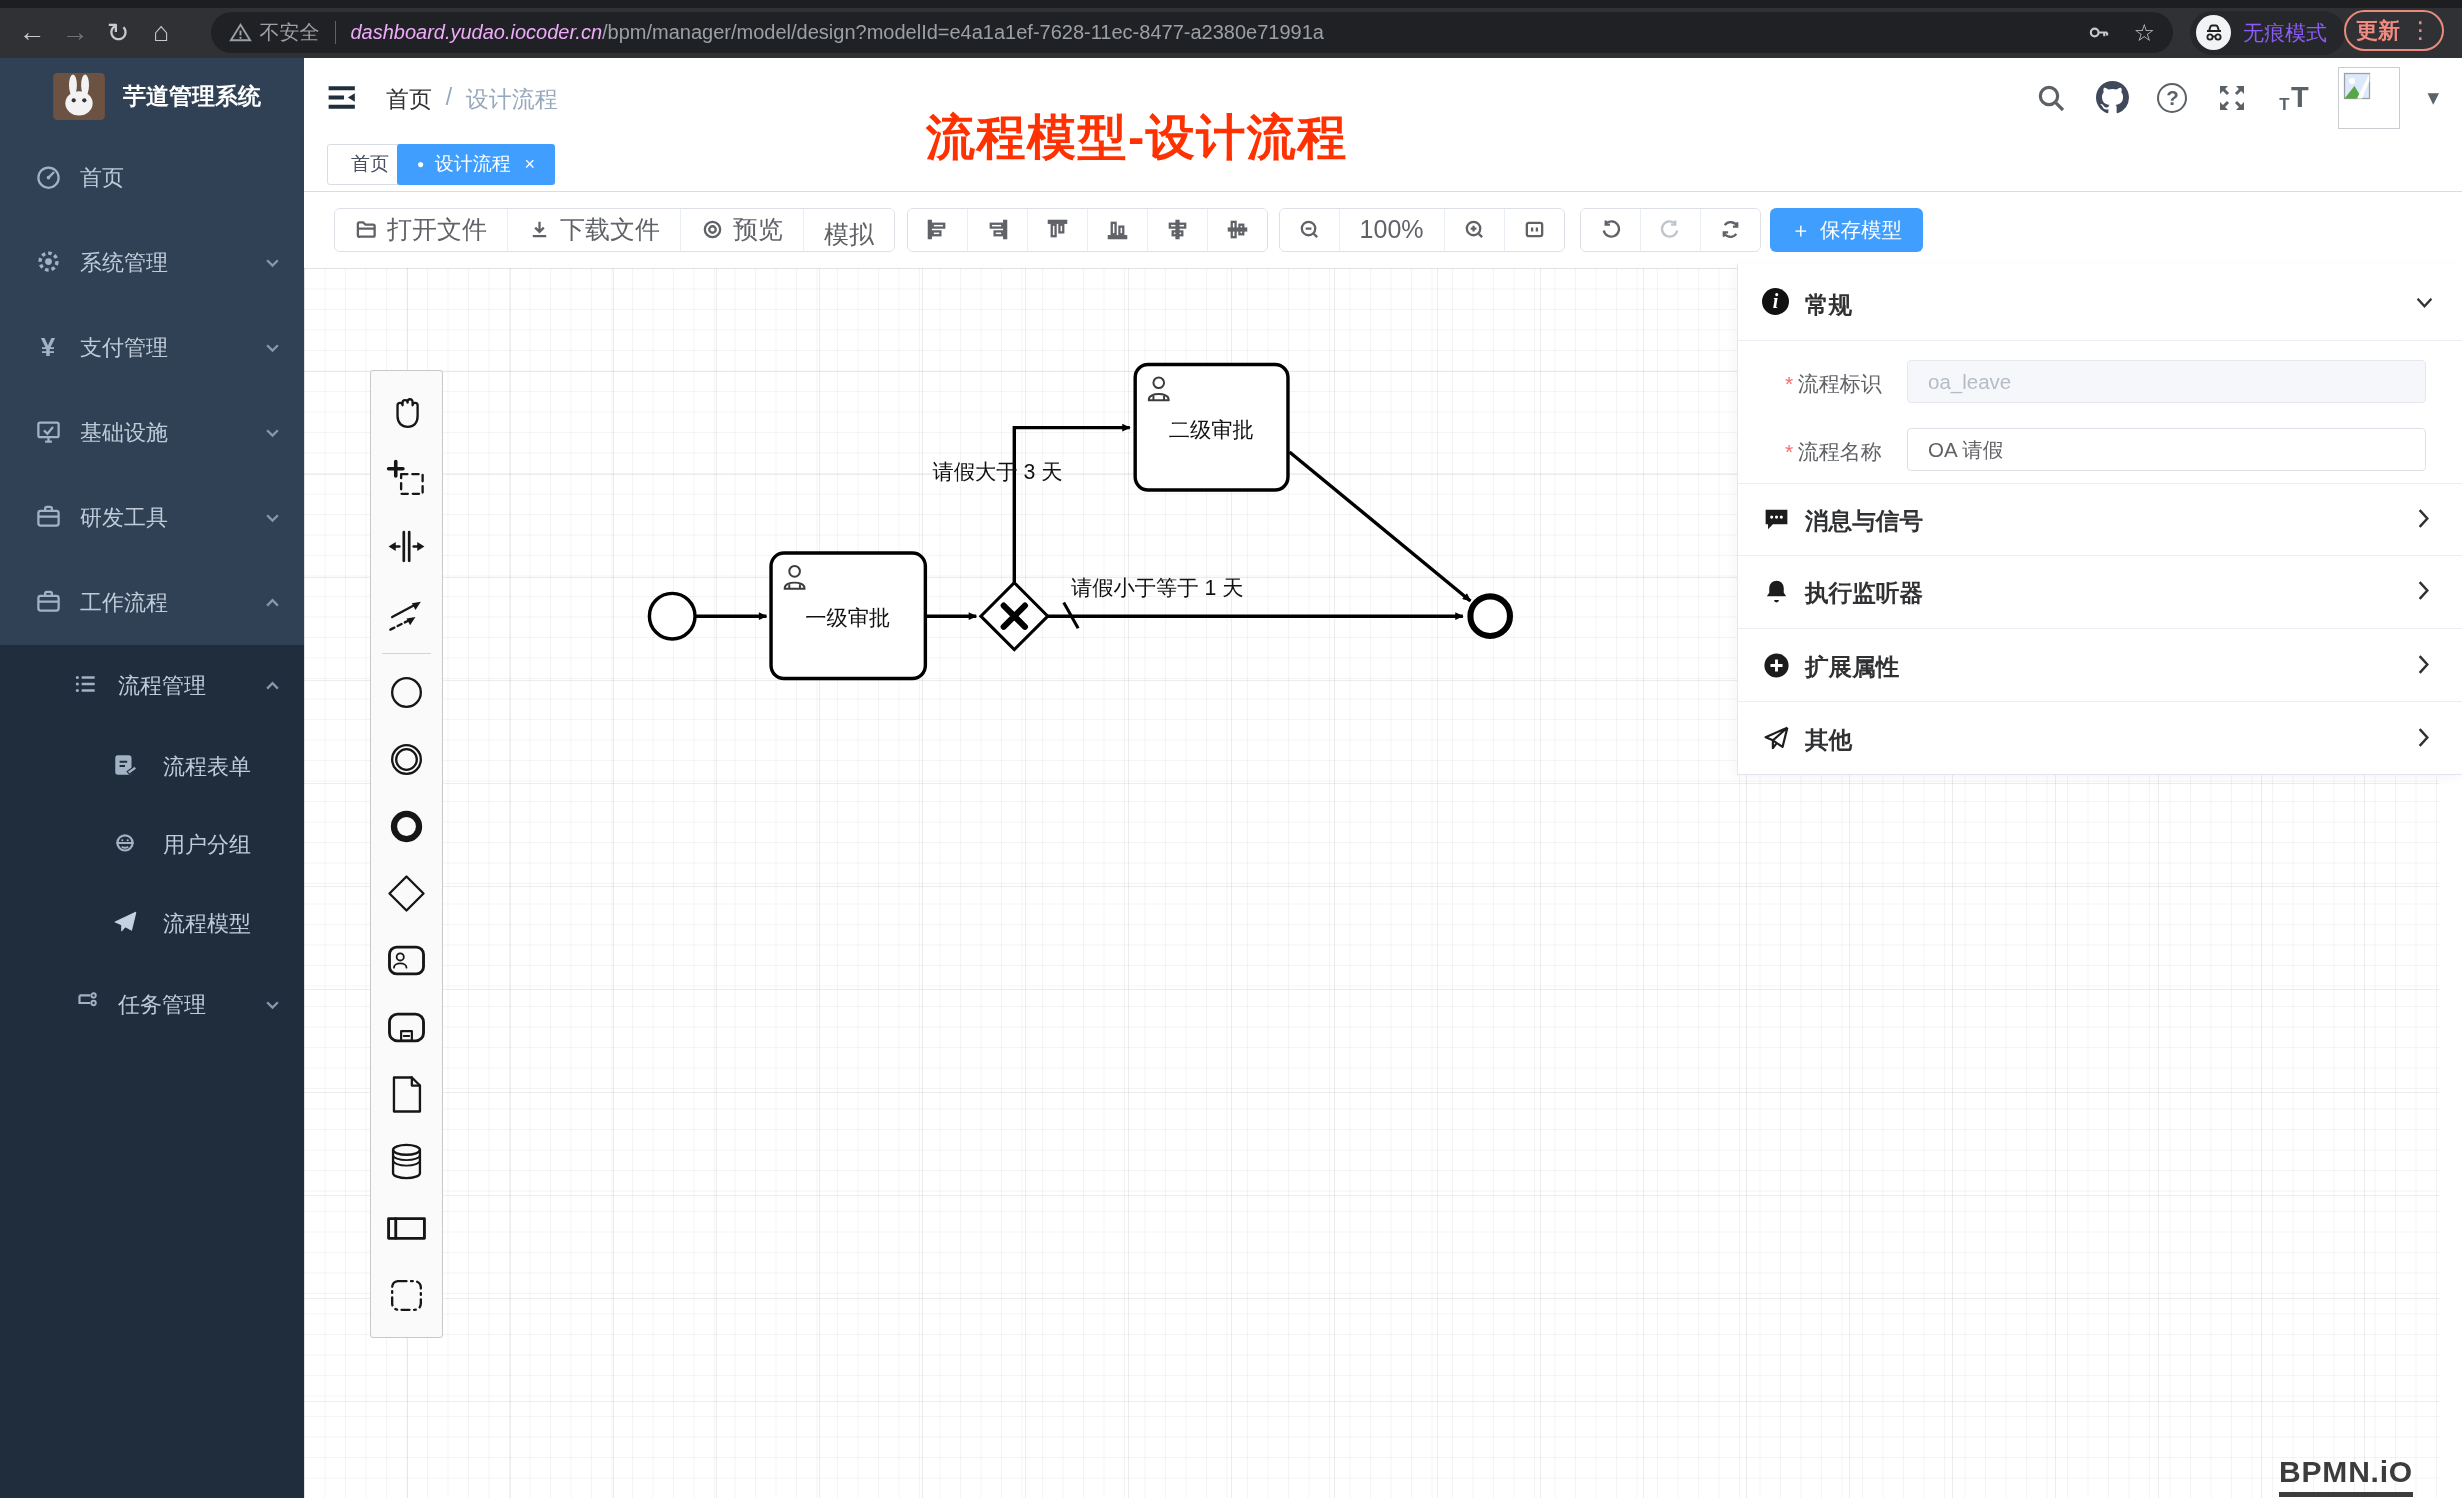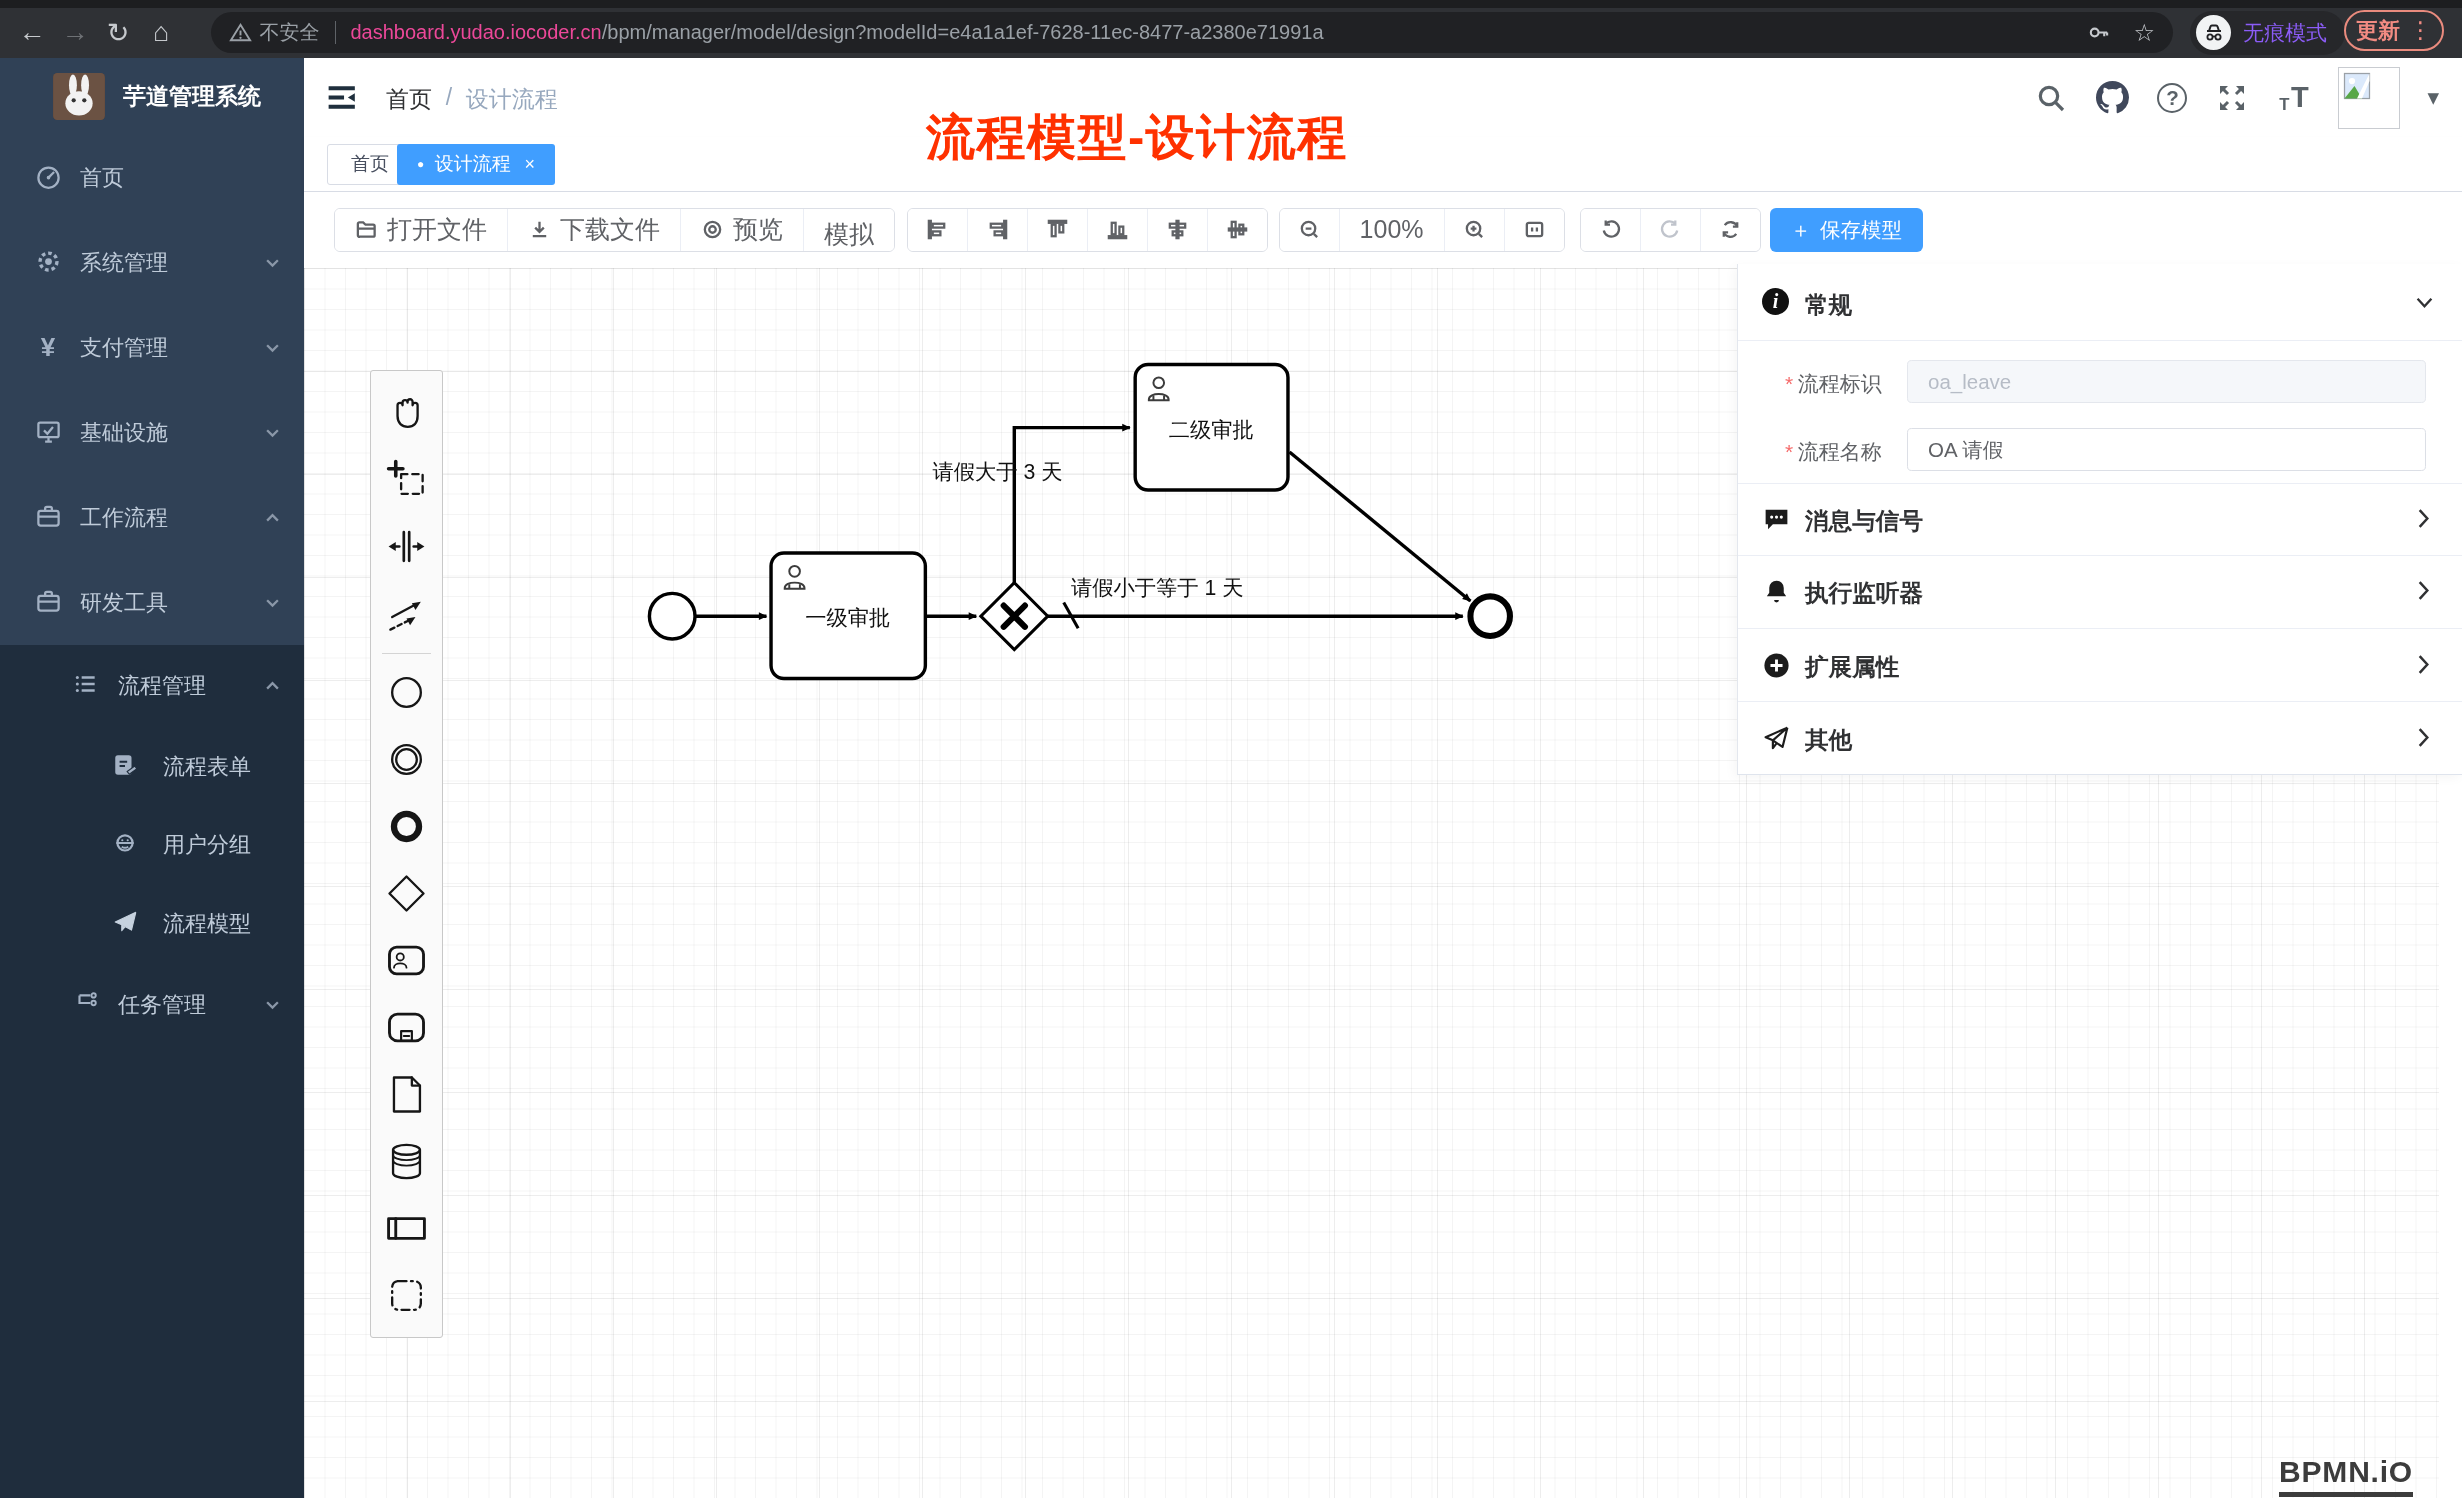--- a/index.html
+++ b/index.html
@@ -8,21 +8,21 @@
 
   
   .browser { position:absolute; left:0; top:0; width:2462px; height:58px; background:#2f3135; }
   .browser-topstrip { position:absolute; left:0; top:0; width:100%; height:7.6px; background:#1d1e20; }
   .b-ctl { position:absolute; top:7.6px; height:50px; display:flex; align-items:center; color:#c6c9cd; }
   .b-ico { width:43px; text-align:center; font-size:27px; cursor:pointer; }
   .b-ico.dim { color:#6e7175; }
   .omnibox { position:absolute; left:211px; top:12px; width:1962px; height:41px; background:#202124;
     border-radius:21px; display:flex; align-items:center; color:#9aa0a6; font-size:20px; padding:0 18px;justify-content:flex-end; }
   .sec-div { width:0.8px; height:23px; background:#5f6368; margin:0 15px; }
-  .url-host { color:#ec4899; }
+  .url-host { color:#f0abfc;font-style:italic; }
   .url-path { color:#9aa0a6; white-space:nowrap; overflow:hidden; }
   .omni-right { margin-left:auto; display:flex; align-items:center; gap:23px; color:#c6c9cd; }
   .incog-badge { position:absolute; left:2190px; top:10.6px; height:44px; background:#26272a; border-radius:23px;
     display:flex; align-items:center; gap:12px; padding:0 18px 0 6px; color:#8b5cf6; font-size:21px; }
   .incog-circle { width:35px; height:35px; border-radius:50%; background:#f1f3f4; display:flex; align-items:center; justify-content:center; }
   .update-chip { position:absolute; left:2344px; top:10px; width:100px; height:41px; border:2.3px solid #ea8b7e;
     border-radius:24px; color:#f28b82; font-size:22px; font-weight:700; display:flex; align-items:center; justify-content:center; gap:9px; }
   .update-dots { font-size:23px; font-weight:400; }
 
   
@@ -227,35 +227,35 @@
         <polyline points="8,12 15,19 22,12"></polyline>
       </svg>
   </div>
   <div class="m-item">
     <span class="mi-ico">
       <svg width="27" height="27" viewBox="0 0 24 24">
           <rect x="3" y="7" width="18" height="13" rx="2" fill="none" stroke="#a3b1c4" stroke-width="2"></rect>
           <path d="M9 7 V5 a1.5 1.5 0 0 1 1.5-1.5 h3 A1.5 1.5 0 0 1 15 5 v2 M3 12 h18" stroke="#a3b1c4" stroke-width="2" fill="none"></path>
         </svg>
     </span>
-    <span class="mi-label">工作流程</span>
+    <span class="mi-label">研发工具</span>
     <svg class="mi-chev chev-svg" viewBox="0 0 30 30" width="23" height="23">
-        <polyline points="8,19 15,12 22,19"></polyline>
+        <polyline points="8,12 15,19 22,12"></polyline>
       </svg>
   </div>
   <div class="m-item">
     <span class="mi-ico">
       <svg width="27" height="27" viewBox="0 0 24 24">
           <rect x="3" y="7" width="18" height="13" rx="2" fill="none" stroke="#a3b1c4" stroke-width="2"></rect>
           <path d="M9 7 V5 a1.5 1.5 0 0 1 1.5-1.5 h3 A1.5 1.5 0 0 1 15 5 v2 M3 12 h18" stroke="#a3b1c4" stroke-width="2" fill="none"></path>
         </svg>
     </span>
-    <span class="mi-label">研发工具</span>
+    <span class="mi-label">工作流程</span>
     <svg class="mi-chev chev-svg" viewBox="0 0 30 30" width="23" height="23">
-        <polyline points="8,12 15,19 22,12"></polyline>
+        <polyline points="8,19 15,12 22,19"></polyline>
       </svg>
   </div>
 
   <div class="submenu">
     <div class="m-item sub1" style="height:81px">
       <span class="mi-ico">
         <svg width="26" height="26" viewBox="0 0 24 24">
             <path d="M8 6 h12 M8 12 h12 M8 18 h12" stroke="#a3b1c4" stroke-width="2.4"></path>
             <circle cx="4" cy="6" r="1.4" fill="#a3b1c4"></circle>
             <circle cx="4" cy="12" r="1.4" fill="#a3b1c4"></circle>

